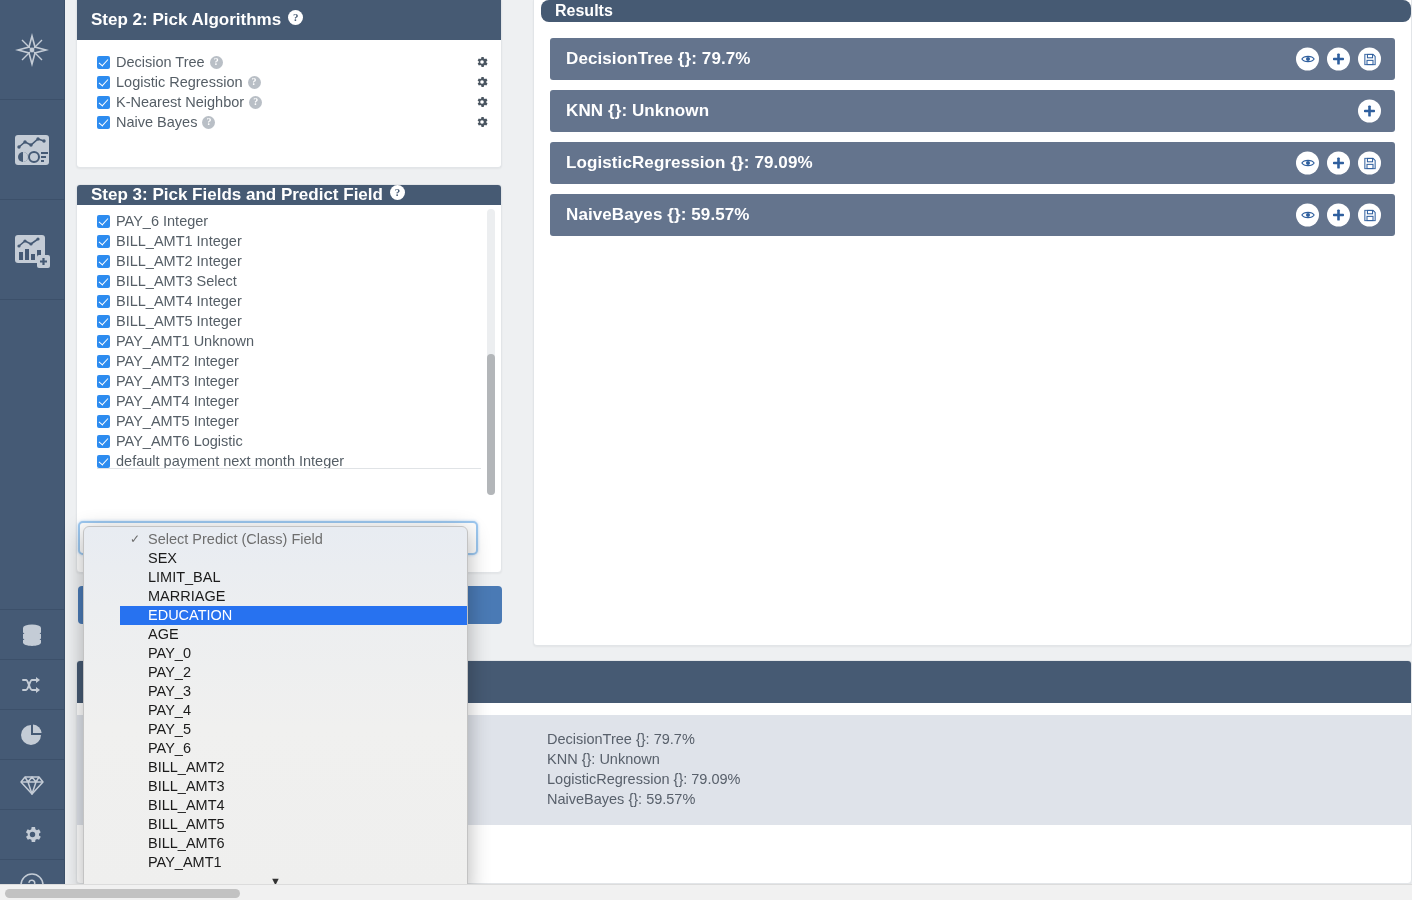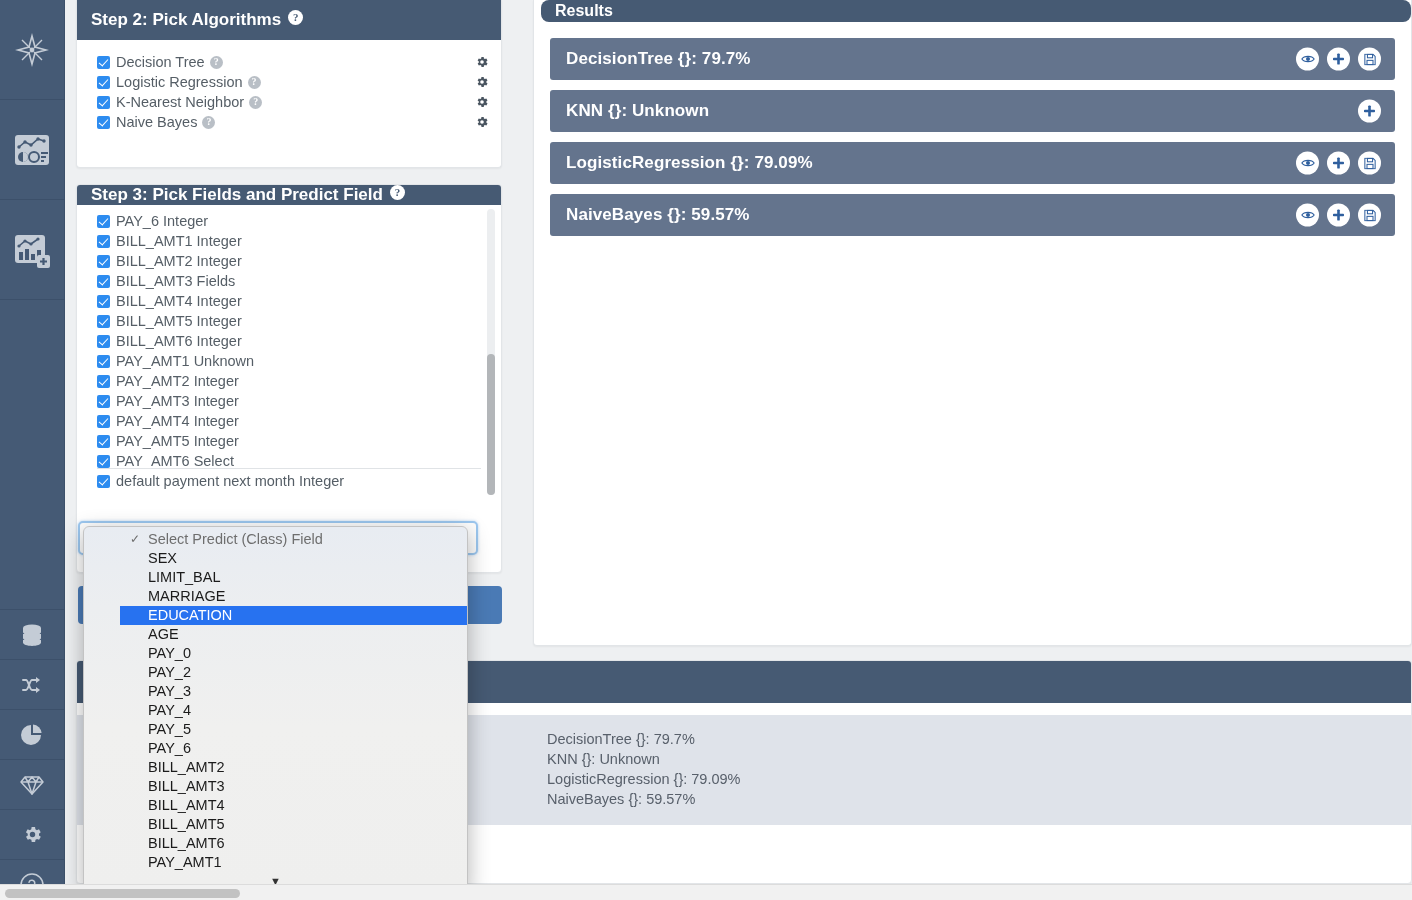--- a/index.html
+++ b/index.html
@@ -446,57 +446,53 @@
         <div class="field-row">
             <span class="cb"></span>
             <span class="field-label">BILL_AMT1 Integer</span>
           </div>
         <div class="field-row">
             <span class="cb"></span>
             <span class="field-label">BILL_AMT2 Integer</span>
           </div>
         <div class="field-row">
             <span class="cb"></span>
-            <span class="field-label">BILL_AMT3 Fields</span>
+            <span class="field-label">BILL_AMT3 Select</span>
           </div>
         <div class="field-row">
             <span class="cb"></span>
             <span class="field-label">BILL_AMT4 Integer</span>
           </div>
         <div class="field-row">
             <span class="cb"></span>
             <span class="field-label">BILL_AMT5 Integer</span>
           </div>
         <div class="field-row">
             <span class="cb"></span>
-            <span class="field-label">BILL_AMT6 Integer</span>
-          </div>
-        <div class="field-row">
-            <span class="cb"></span>
             <span class="field-label">PAY_AMT1 Unknown</span>
           </div>
         <div class="field-row">
             <span class="cb"></span>
             <span class="field-label">PAY_AMT2 Integer</span>
           </div>
         <div class="field-row">
             <span class="cb"></span>
             <span class="field-label">PAY_AMT3 Integer</span>
           </div>
         <div class="field-row">
             <span class="cb"></span>
             <span class="field-label">PAY_AMT4 Integer</span>
           </div>
         <div class="field-row">
             <span class="cb"></span>
             <span class="field-label">PAY_AMT5 Integer</span>
           </div>
         <div class="field-row">
             <span class="cb"></span>
-            <span class="field-label">PAY_AMT6 Select</span>
+            <span class="field-label">PAY_AMT6 Logistic</span>
           </div>
         <div class="field-row">
             <span class="cb"></span>
             <span class="field-label">default payment next month Integer</span>
           </div>
       </div>
       <div class="fields-divider"></div>
       <div class="vscroll">
         <div class="vscroll-thumb"></div>
       </div>

